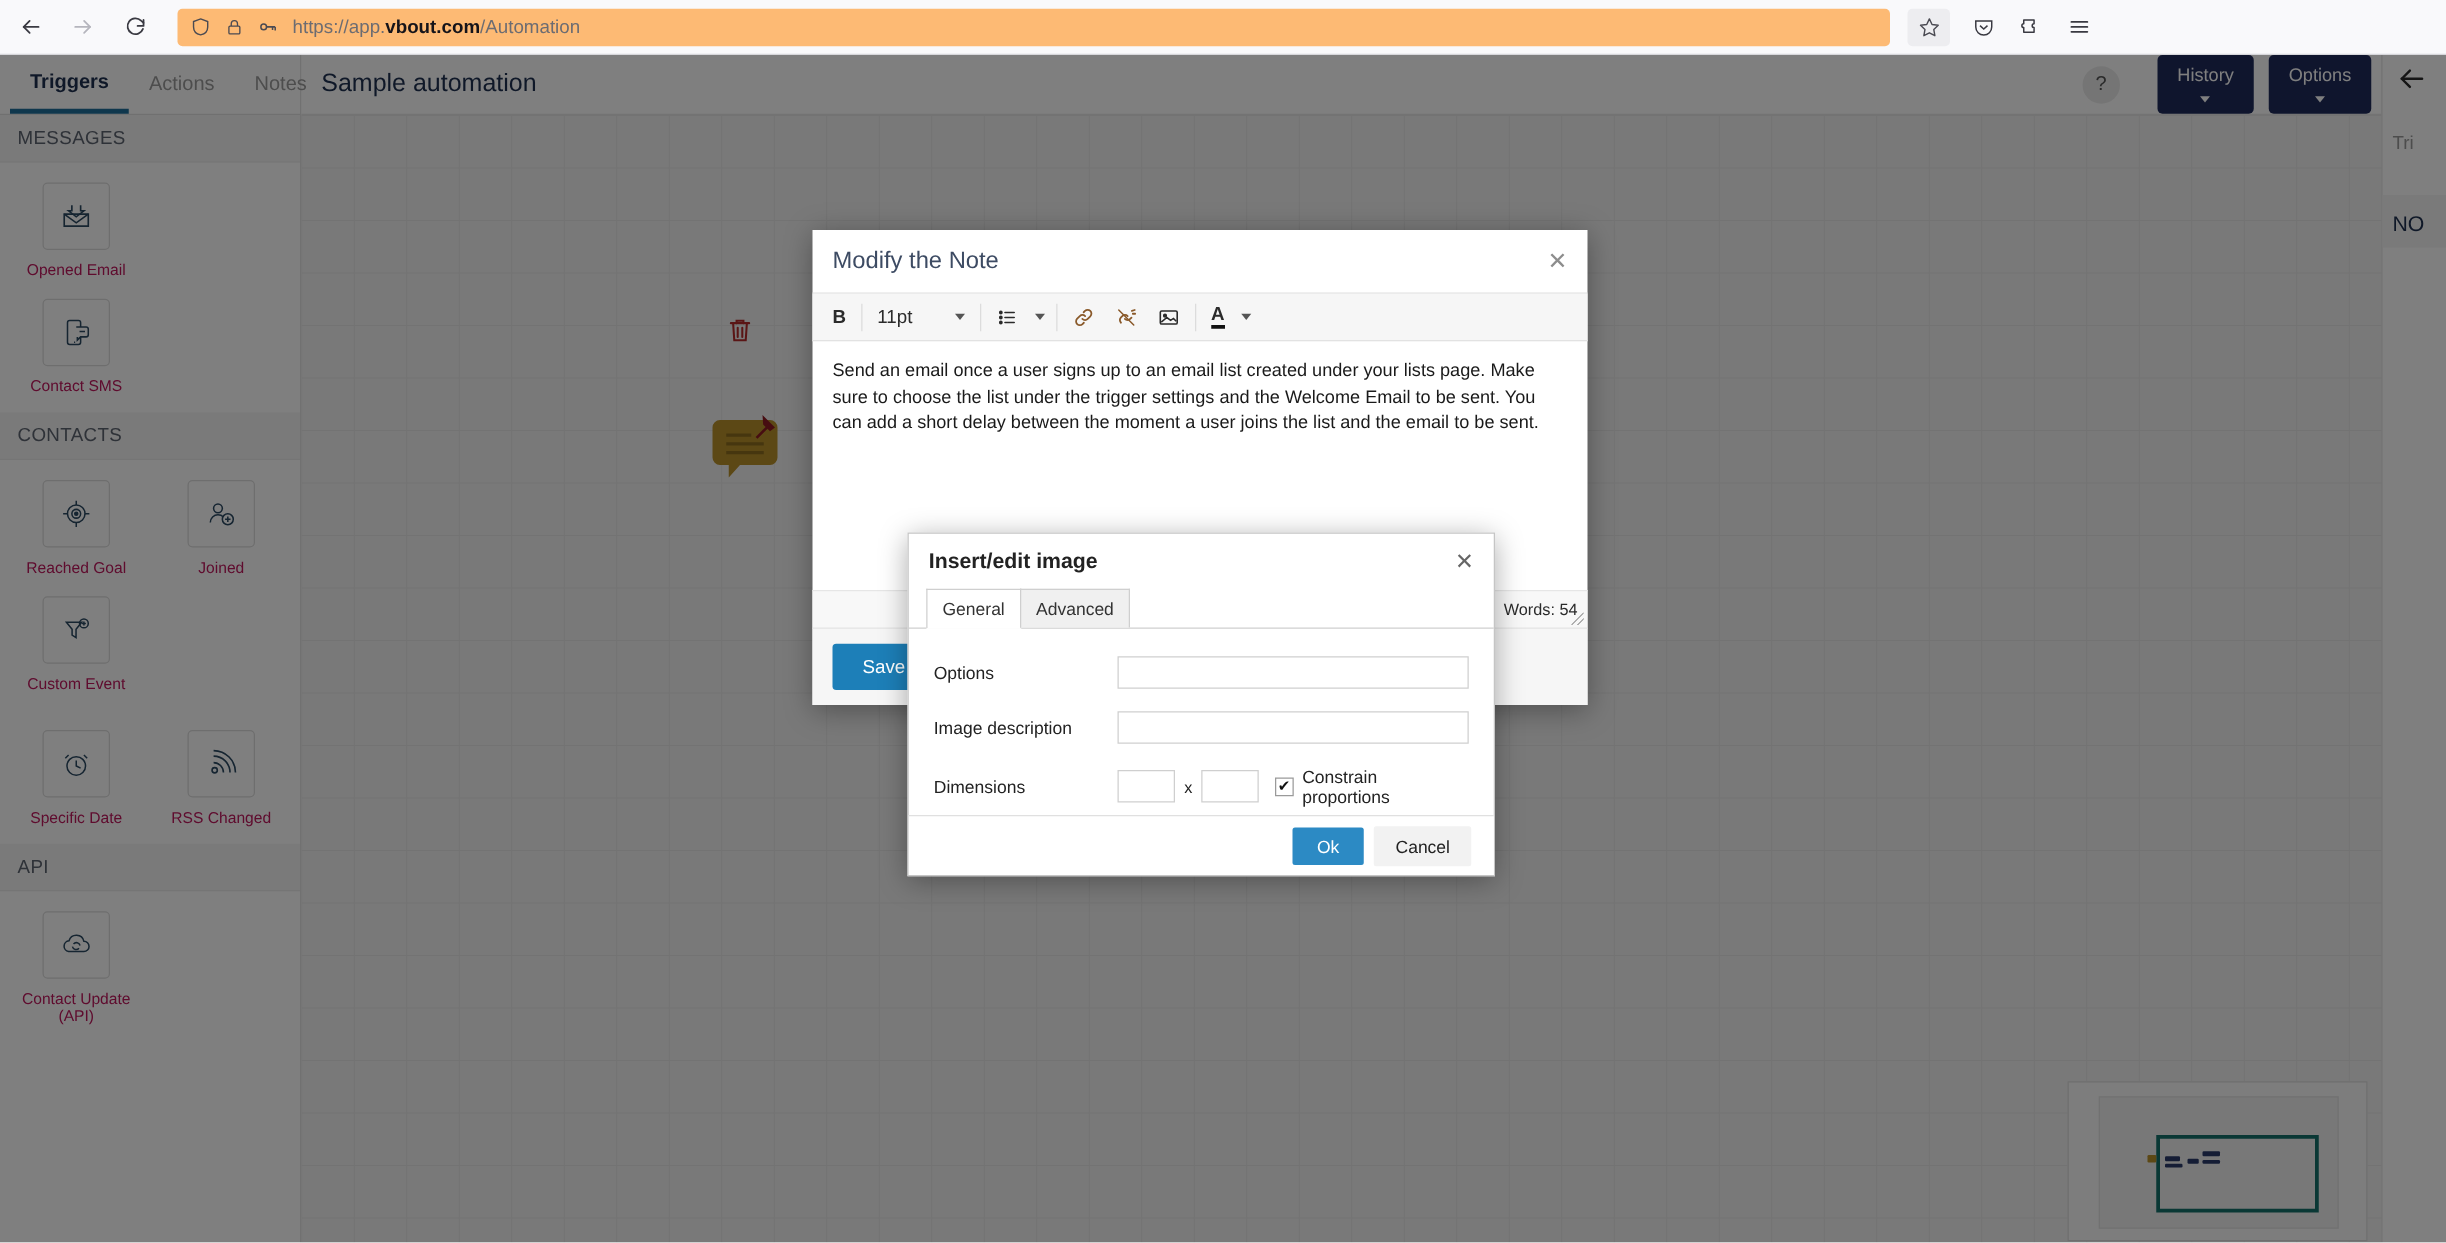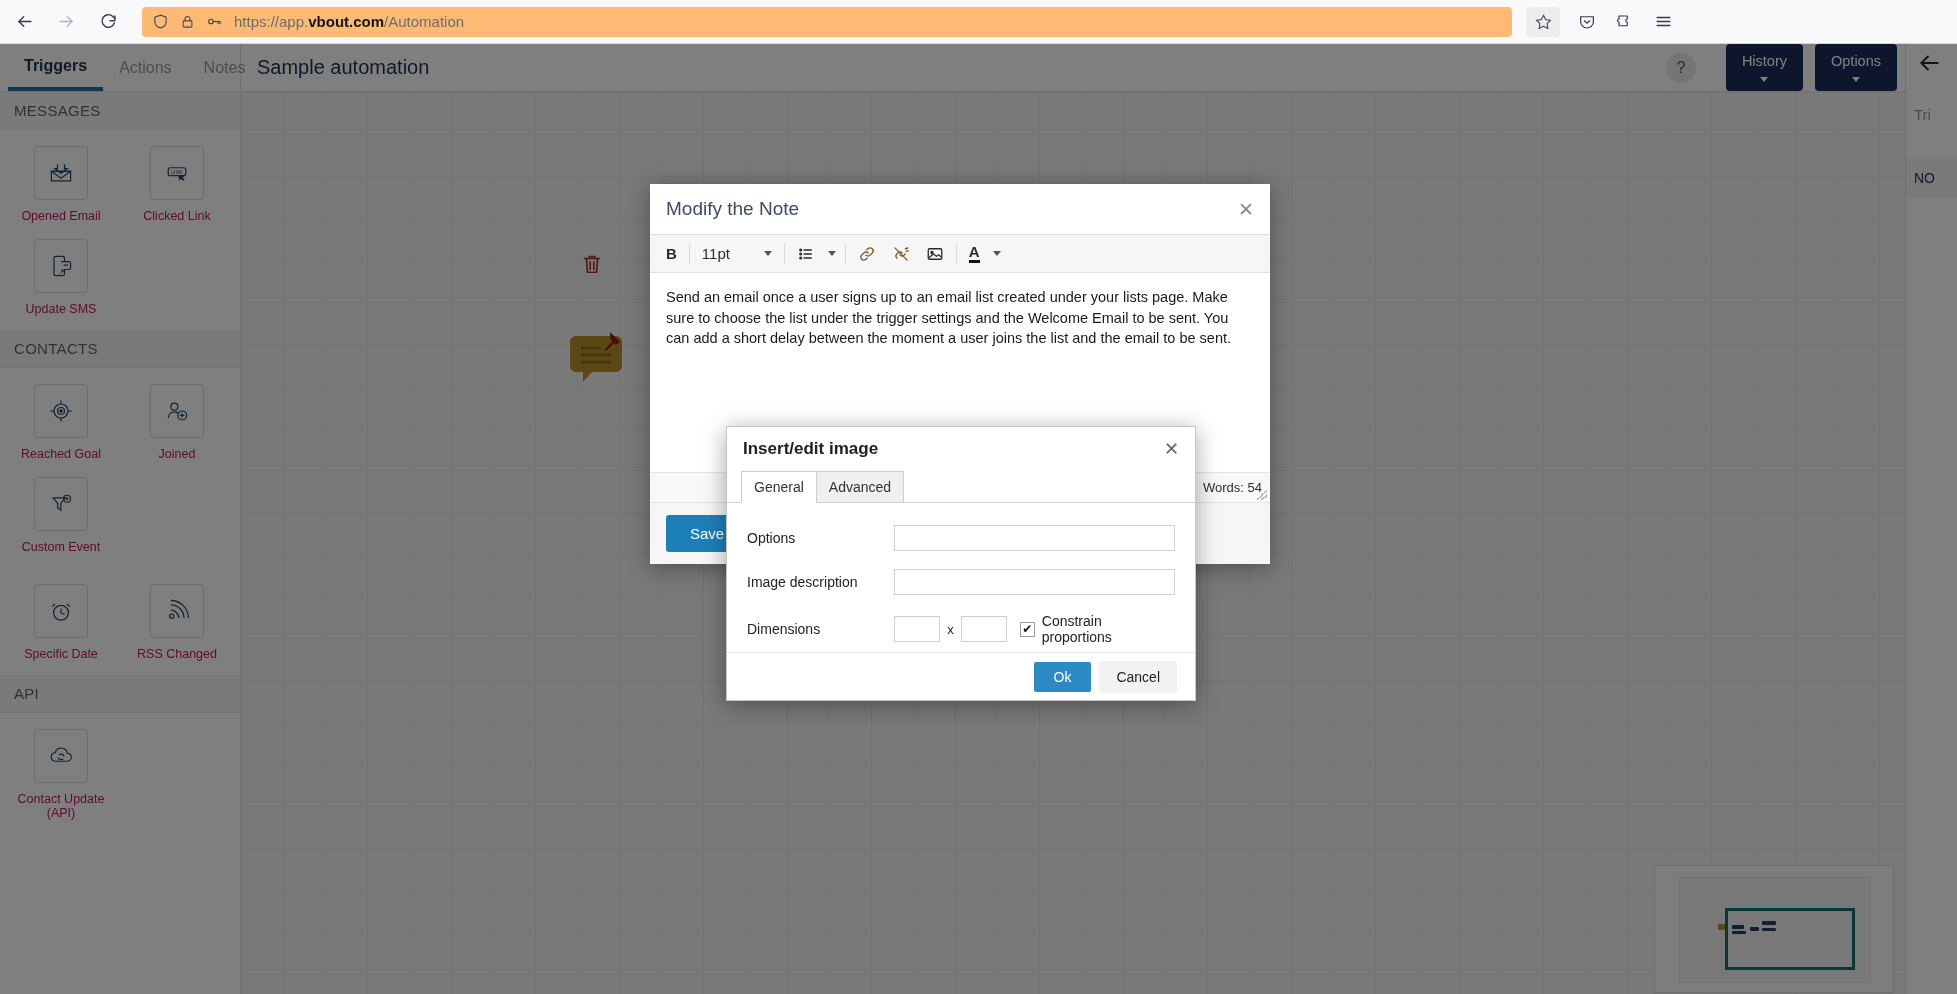--- a/index.html
+++ b/index.html
@@ -182,21 +182,21 @@
   .mm-dot { position:absolute; background:#2a3b6b; border-radius:1px; }
 
   
   #right-rail {
     position: absolute; right: 0; top: 0;
     width: 52px; height: 950px; background: #fff;
     border-left: 1px solid #e3e3e3; z-index: 5;
   }
   #rail-back { position:absolute; top: 6px; left: 10px; font-size: 26px; color:#2a2a2a; }
   #rail-lbl1 { position:absolute; top: 62px; left: 8px; font-size: 15px; color:#9a9a9a;}
-  #rail-lbl2 { position:absolute; top: 126px; left: 8px; font-size: 14px; color:#1e3050;}
+  #rail-lbl2 { position:absolute; top: 126px; left: 8px; font-size: 17px; color:#1e3050;}
   #rail-block { position:absolute; top: 112px; left: 0; width:52px; height:42px; background:#f4f4f4;}
 
   
   #note-dialog {
     position: absolute; left: 650px; top: 140px;
     width: 620px; height: 380px;
     background: #fff;
     box-shadow: 0 4px 22px rgba(0,0,0,.35);
     z-index: 60;
   }
@@ -400,42 +400,32 @@
         <div class="tile">
           <div class="tile-box">
             <svg width="28" height="28" viewBox="0 0 32 32" fill="none" stroke="#2c4a63" stroke-width="1.5">
                 <path d="M5 14h22v11H5z"></path>
                 <polyline points="5 14 16 22 27 14"></polyline>
                 <polyline points="12 6 12 11 9 11 16 16.5 23 11 20 11 20 6"></polyline>
               </svg>
           </div>
           <div class="tile-label">Opened Email</div>
         </div>
-        <div class="tile">
-          <div class="tile-box">
-            <svg width="28" height="28" viewBox="0 0 32 32" fill="none" stroke="#2c4a63" stroke-width="1.4">
-                <rect x="6" y="10" width="20" height="9" rx="2"></rect>
-                <text x="16" y="17" font-size="6" fill="#2c4a63" stroke="none" text-anchor="middle" font-family="Liberation Sans">LINK</text>
-                <path d="M17 18l2 7 1.5-2.5L23 25l1.5-1.5-2.4-2.3L25 20z" fill="#2c4a63" stroke="none"></path>
-              </svg>
-          </div>
-          <div class="tile-label">Clicked Link</div>
-        </div>
       </div>
       <div class="tile-row" style="margin-top:16px;">
         <div class="tile">
           <div class="tile-box">
             <svg width="28" height="28" viewBox="0 0 32 32" fill="none" stroke="#2c4a63" stroke-width="1.4">
                 <rect x="8" y="5" width="12" height="22" rx="2"></rect>
                 <path d="M14 25h1"></path>
                 <path d="M16 11h9a2 2 0 0 1 2 2v5a2 2 0 0 1-2 2h-5l-3 3v-3" fill="#fff"></path>
                 <line x1="19" y1="15" x2="24" y2="15"></line>
               </svg>
           </div>
-          <div class="tile-label">Update SMS</div>
+          <div class="tile-label">Contact SMS</div>
         </div>
       </div>
     </div>
 
     <div class="sect-head">
         <span>CONTACTS</span>
       </div>
     <div class="sect-body">
       <div class="tile-row">
         <div class="tile">

